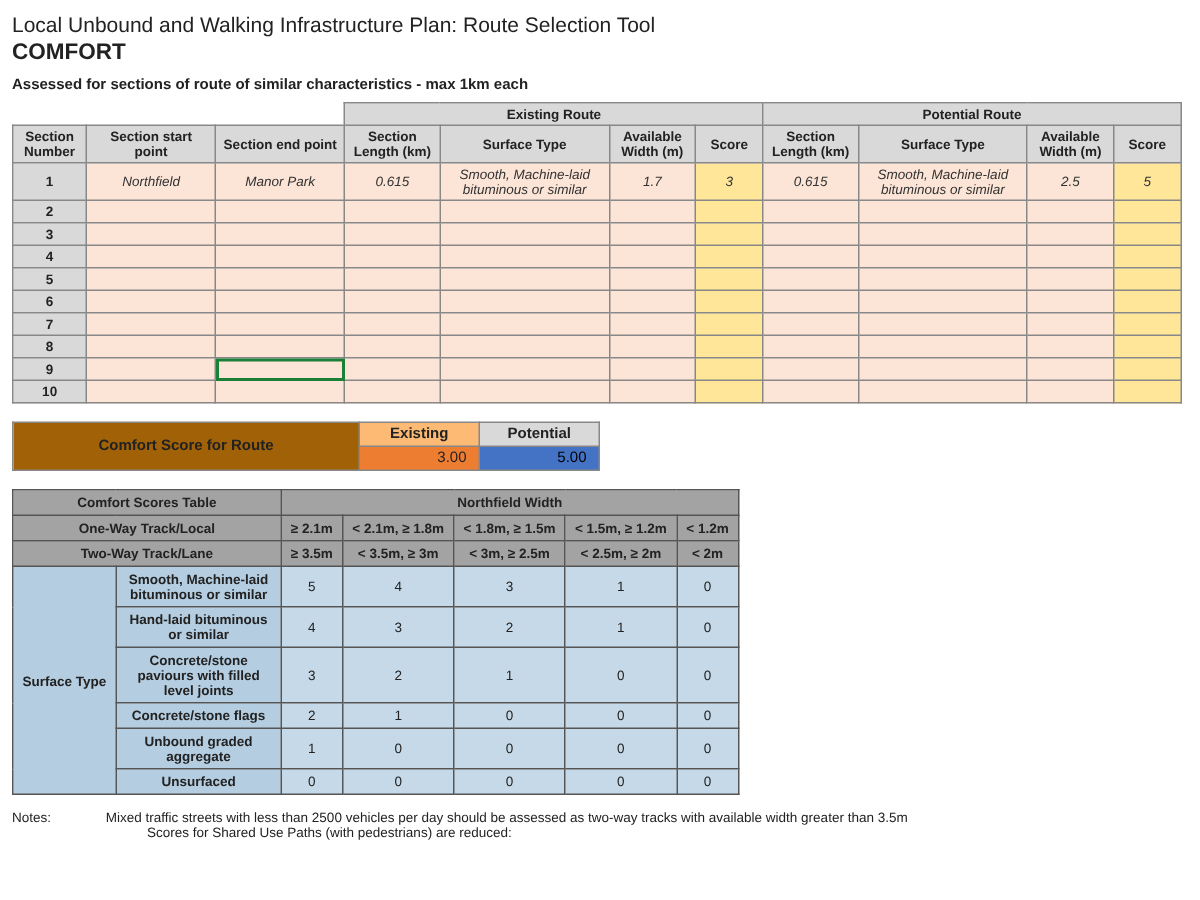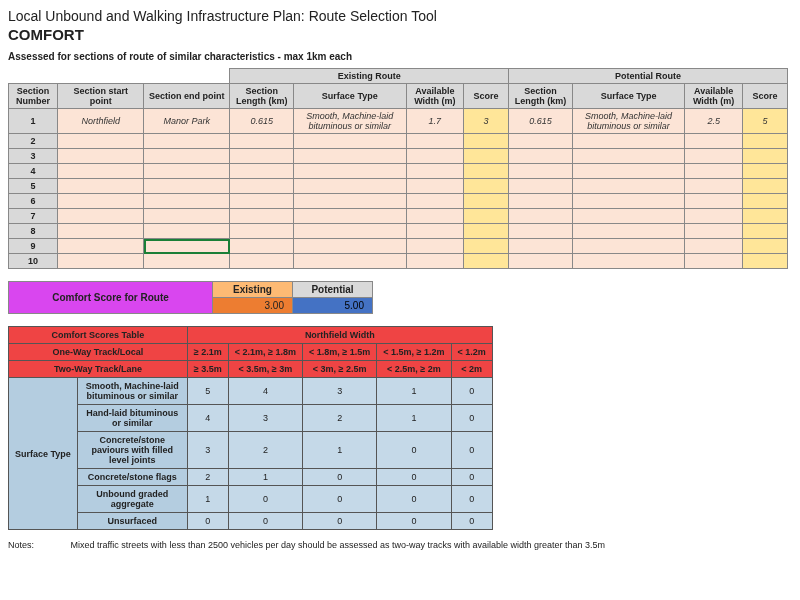--- a/index.html
+++ b/index.html
@@ -13,28 +13,28 @@
   .main-table th { background: #d9d9d9; font-weight: bold; }
   .main-table .noborder { border: none; background: #fff; }
   .main-table .rownum { background: #d9d9d9; font-weight: bold; width: 48px; }
   .main-table .pink { background: #fce4d6; }
   .main-table .yellow { background: #ffe699; }
   .main-table .italic { font-style: italic; color: #333; }
   .main-table td { height: 14px; }
   .main-table .selcell { outline: 2px solid #1a7f37; outline-offset: -2px; }
   .score-table { margin-top: 12px; }
   .score-table td,.score-table th { border: 1px solid #888; padding: 2px 8px; font-size: 10px; text-align: center; }
-  .score-table .label { background: #d946ef; font-weight: bold; width: 204px; }
+  .score-table .label { background: #a16207; font-weight: bold; width: 231px; }
   .score-table .ex-head { background: #fdba74; font-weight: bold; width: 80px; }
   .score-table .po-head { background: #d9d9d9; font-weight: bold; width: 80px; }
   .score-table .ex-val { background: #ed7d31; text-align: right; }
   .score-table .po-val { background: #4472c4; text-align: right; color:#000; }
   .comfort-table { margin-top: 12px; }
   .comfort-table th, .comfort-table td { border: 1px solid #555; padding: 3px 6px; font-size: 9px; text-align: center; background: #c5d9e8; }
-  .comfort-table .hdr { font-weight: bold; background: #ef4444; }
+  .comfort-table .hdr { font-weight: bold; background: #a3a3a3; }
   .comfort-table .side { font-weight: bold; background: #b4cde0; }
   .comfort-table .surface { font-weight: bold; background: #b4cde0; width: 110px; }
   .notes { margin-top: 10px; font-size: 9px; }
   .notes .lbl { display: inline-block; width: 60px; vertical-align: top; }
   .notes .txt { display: inline-block; }
   .notes .indent { margin-left: 90px; }
 </style>
 </head>
 <body>
 
@@ -283,13 +283,14 @@
         <td>0</td>
         <td>0</td>
         <td>0</td>
       </tr>
     </tbody>
 </table>
 
 <div class="notes">
   <span class="lbl">Notes:</span>
   <span class="txt">Mixed traffic streets with less than 2500 vehicles per day should be assessed as two-way tracks with available width greater than 3.5m</span><br>
+  <div class="indent">Scores for Shared Use Paths (with pedestrians) are reduced:</div>
 </div>
 
 </body></html>

